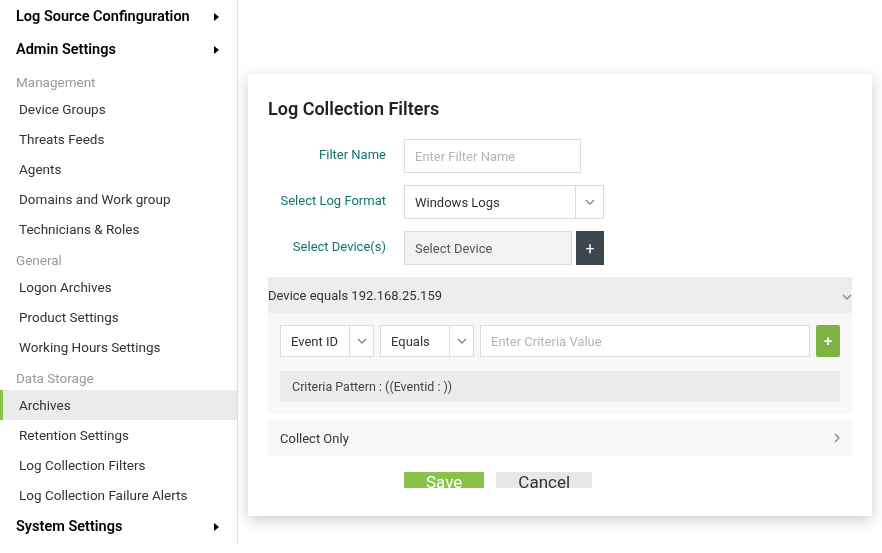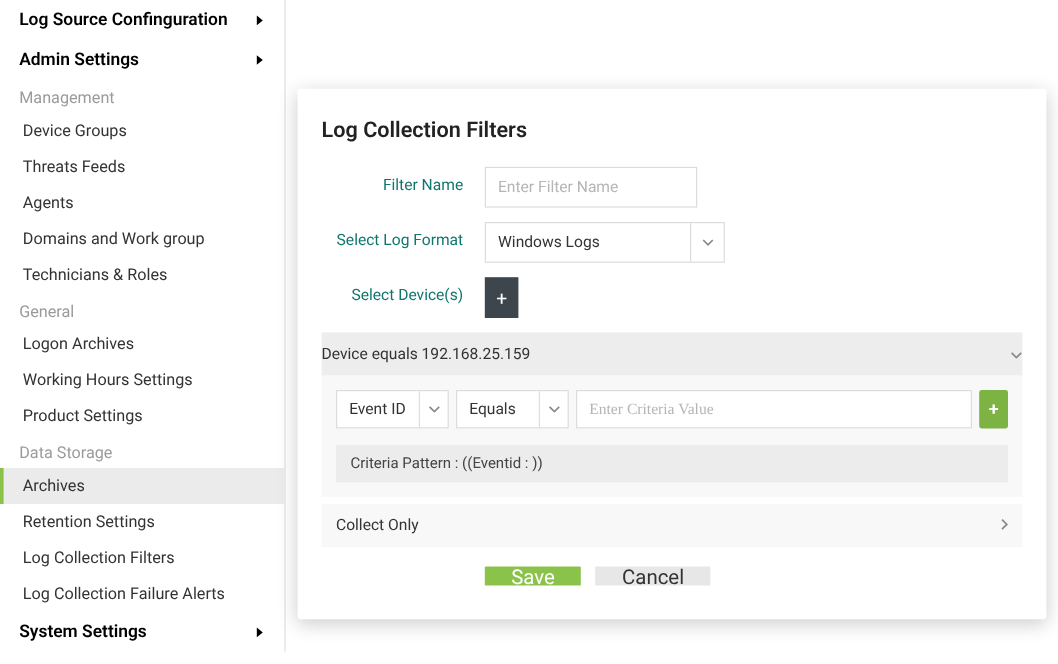--- a/index.html
+++ b/index.html
@@ -203,21 +203,20 @@
     }
     .w-eventid { width: 94px; }
     .w-equals { width: 94px; }
     .criteria-input {
       flex: 1;
       height: 32px;
       border: 1px solid #dcdcdc;
       padding: 12px 10px;
       font-size: 13px;
       outline: none;
-      font-family: Liberation Serif, serif;
     }
     .criteria-input::placeholder { color: #b5b5b5; }
     .plus-green {
       width: 24px;
       height: 32px;
       background: #7cb342;
       color: #fff;
       display: flex;
       align-items: center;
       justify-content: center;
@@ -294,22 +293,22 @@
 
   <div class="sidebar-group-label">Management</div>
   <div class="sidebar-item">Device Groups</div>
   <div class="sidebar-item">Threats Feeds</div>
   <div class="sidebar-item">Agents</div>
   <div class="sidebar-item">Domains and Work group</div>
   <div class="sidebar-item">Technicians &amp; Roles</div>
 
   <div class="sidebar-group-label">General</div>
   <div class="sidebar-item">Logon Archives</div>
+  <div class="sidebar-item">Product Settings</div>
   <div class="sidebar-item">Working Hours Settings</div>
-  <div class="sidebar-item">Product Settings</div>
 
   <div class="sidebar-group-label">Data Storage</div>
   <div class="sidebar-item active">Archives</div>
   <div class="sidebar-item">Retention Settings</div>
   <div class="sidebar-item">Log Collection Filters</div>
   <div class="sidebar-item">Log Collection Failure Alerts</div>
 
   <div class="sidebar-section-header">
     <span>System Settings</span>
     <span class="arrow">
@@ -342,20 +341,23 @@
             </svg>
         </span>
       </div>
     </div>
   </div>
 
   <div class="form-row">
     <div class="form-label">Select Device(s)</div>
     <div class="form-control-wrap">
       <div class="device-row">
+        <div class="device-select">
+          <span>Select Device</span>
+        </div>
         <button class="plus-dark">
           <span>+</span>
         </button>
       </div>
     </div>
   </div>
 
   <div class="form-row">
     <div class="criteria-block">
       <div class="criteria-header">

